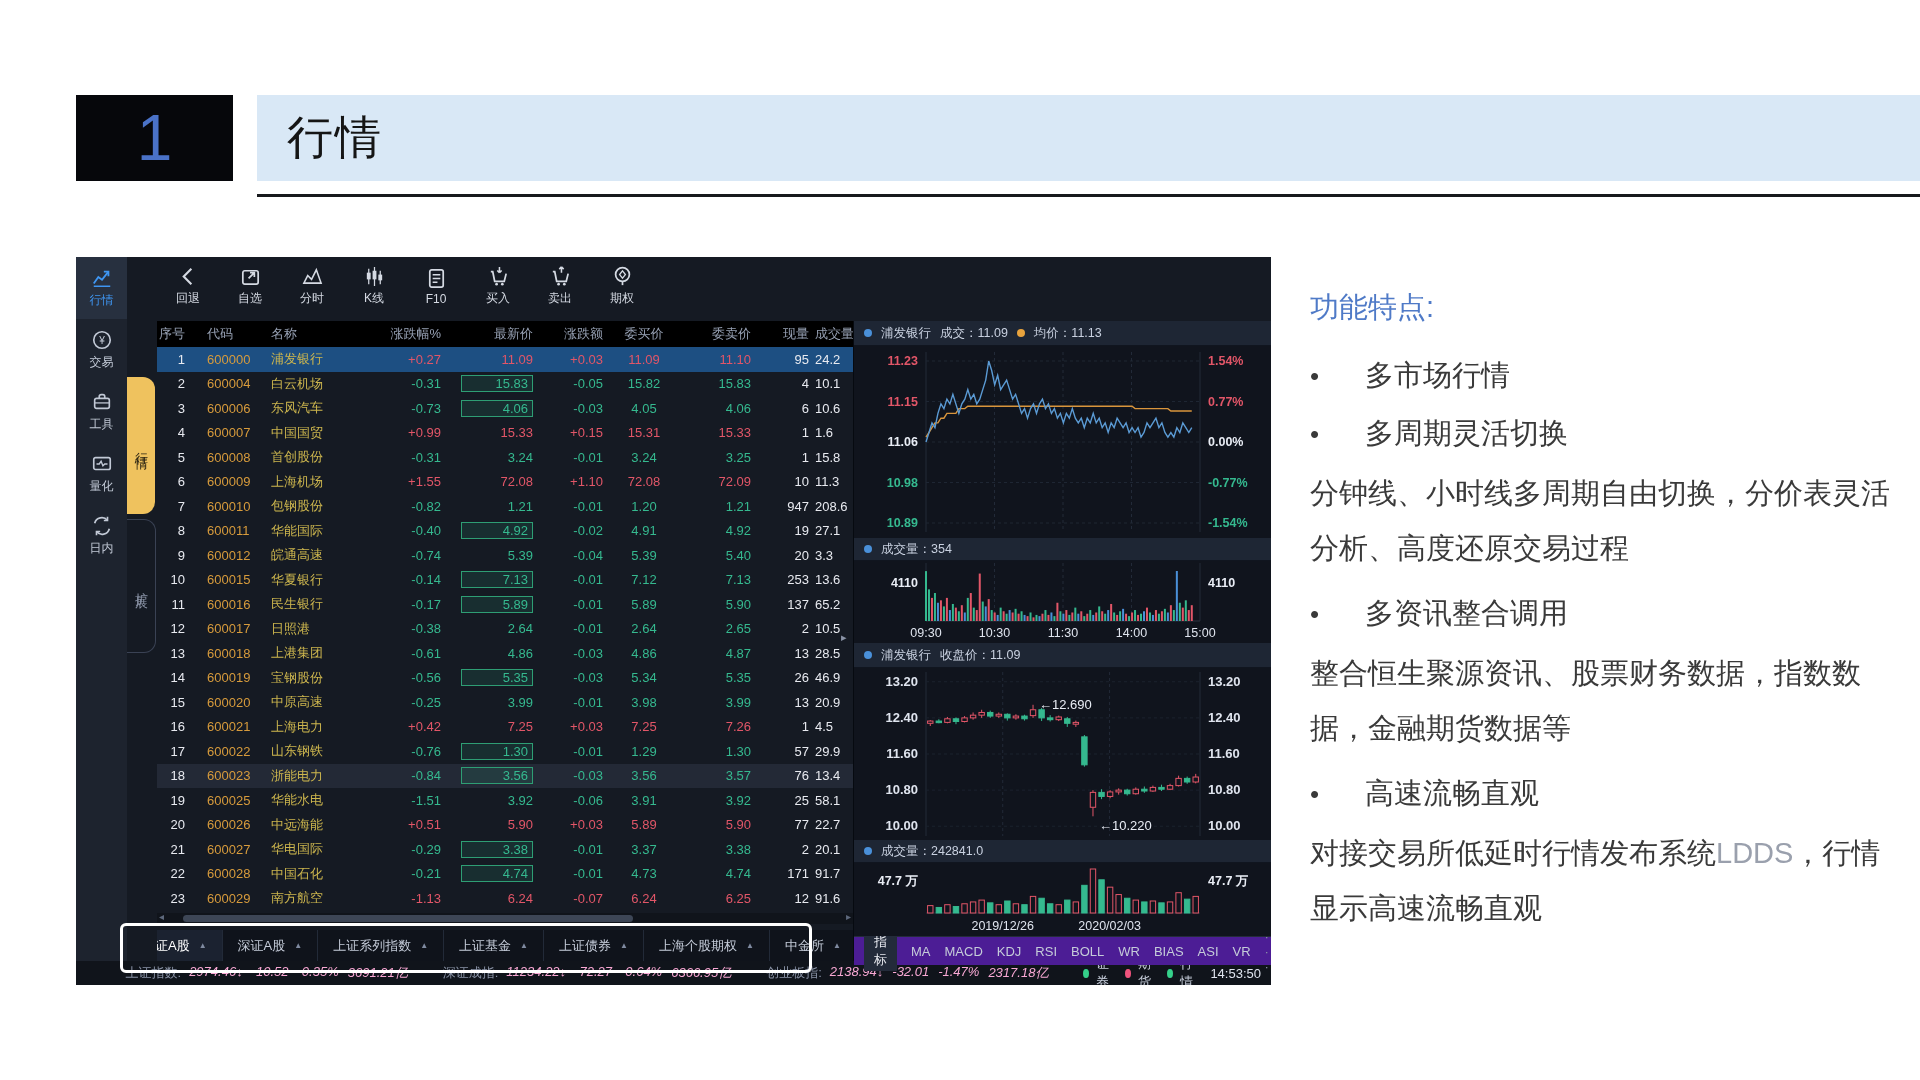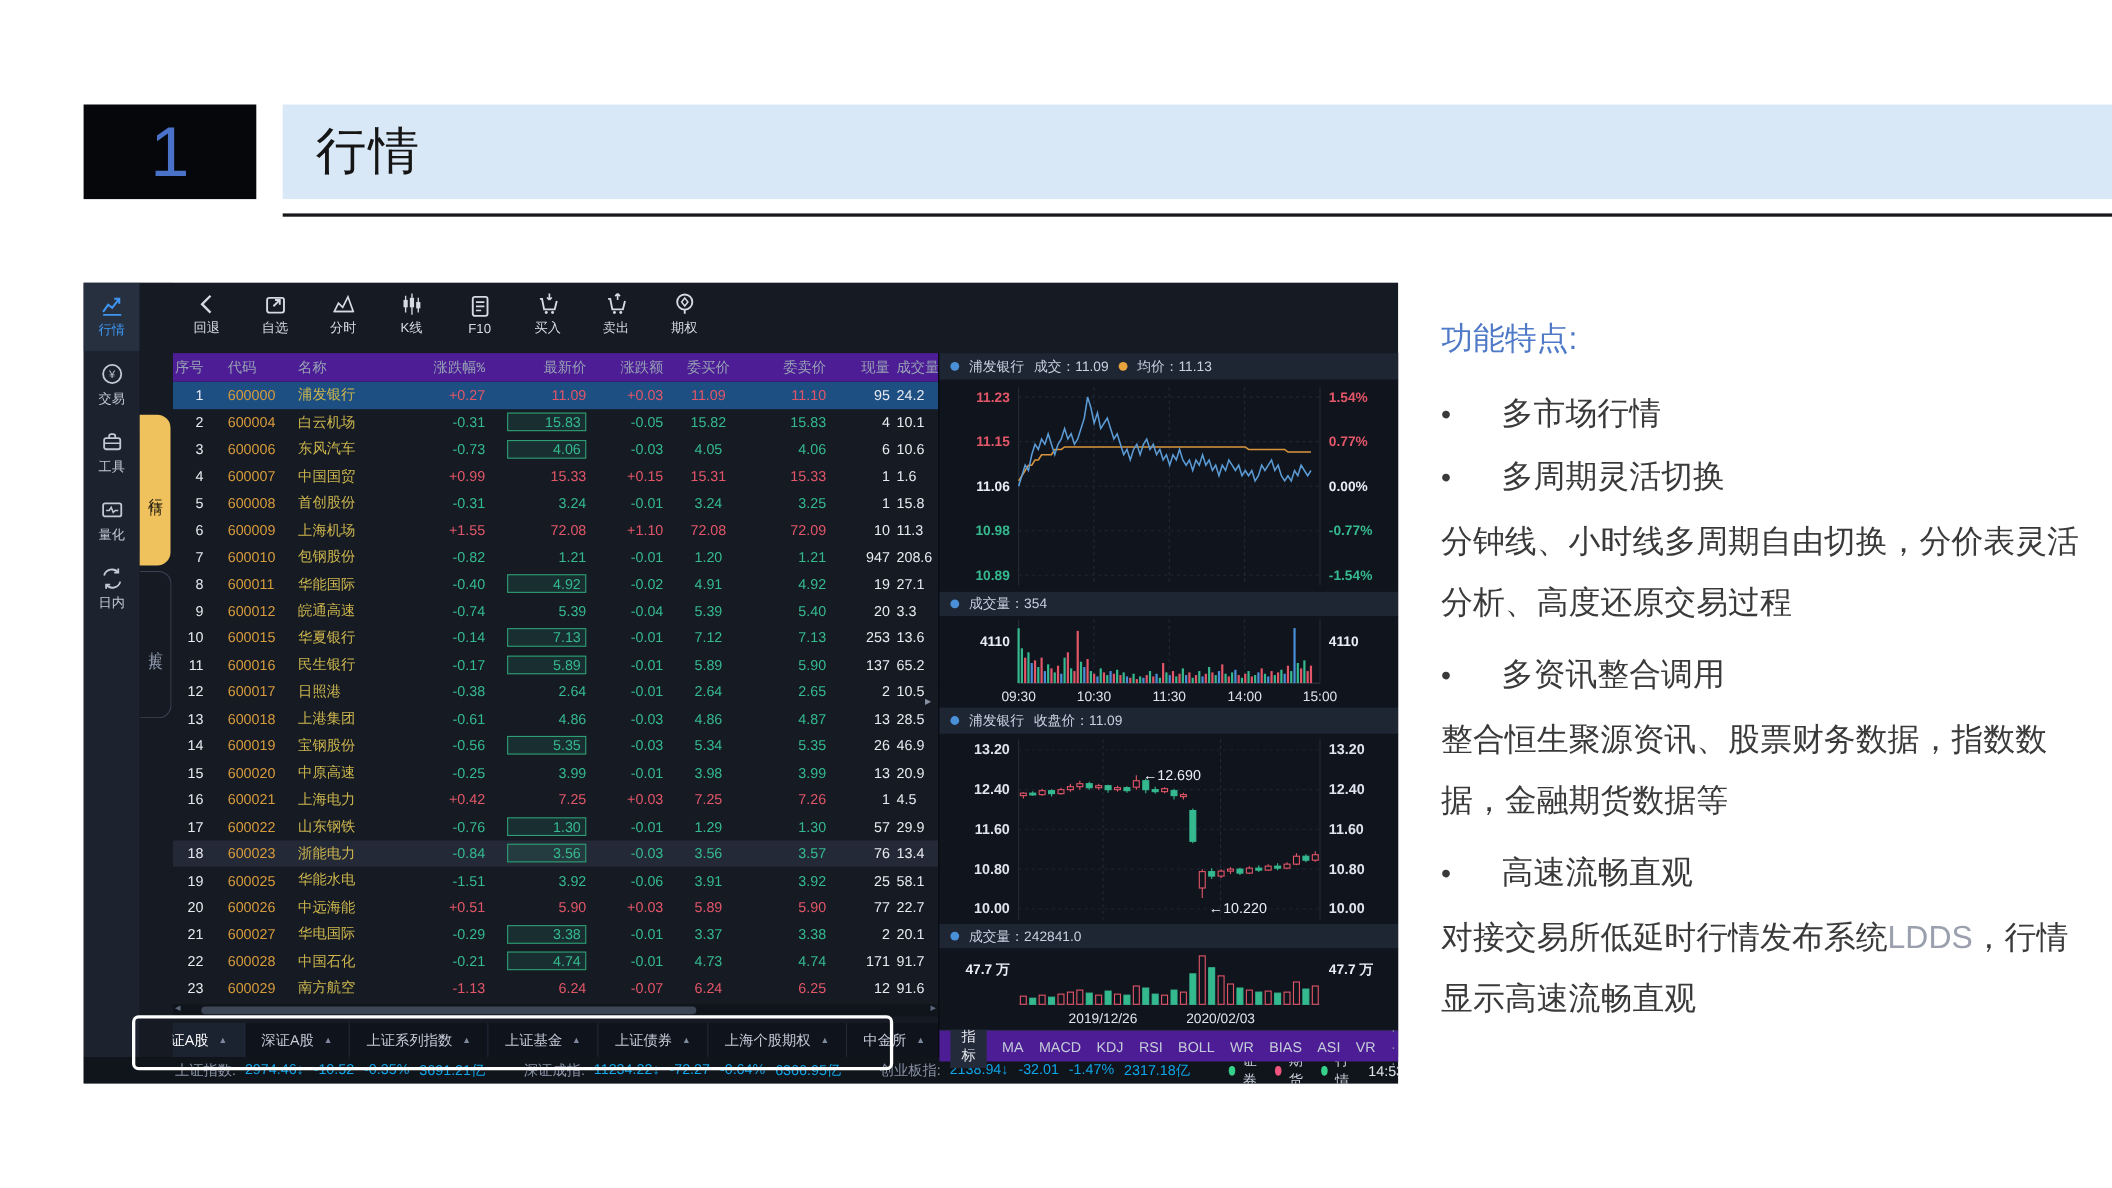--- a/index.html
+++ b/index.html
@@ -27,21 +27,21 @@
     writing-mode:vertical-lr;letter-spacing:4px;font-size:13px;cursor:pointer;}
   .vtab-active{top:120px;height:137px;background:#efc25e;color:#2b2413;border-radius:0 12px 12px 0;}
   .vtab-plain{top:262px;height:132px;color:#8a93a6;border:1px solid #3a4254;border-left:none;border-radius:0 12px 12px 0;}
   .app-toolbar{position:absolute;left:81px;top:0;width:696px;height:58px;display:flex;align-items:center;z-index:1;}
   .tool-item{width:62px;display:flex;flex-direction:column;align-items:center;color:#d5dae3;cursor:pointer;}
   .tool-item .tic{width:23px;height:23px;}
   .tool-item .tic svg{width:23px;height:23px;display:block;}
   .tool-item .tlb{font-size:12px;margin-top:2px;}
   
   .tbl-head{position:absolute;left:81px;top:64px;width:696px;height:26px;display:flex;align-items:center;
-    background:#4c1d95;color:#97a1b4;font-size:13px;font-family:Liberation Mono, monospace;}
+    background:#000000;color:#97a1b4;font-size:13px;}
   .tbl-rows{position:absolute;left:81px;top:90px;width:696px;height:564px;overflow:hidden;font-size:13px;}
   .trow{display:flex;align-items:center;height:24.5px;color:#e8eaf0;cursor:pointer;}
   .trow.hl{background:#232936;}
   .trow.sel{background:#1d4f82;}
   .c0{width:40px;text-align:right;padding-right:12px;box-sizing:border-box;}
   .c1{width:74px;padding-left:10px;box-sizing:border-box;color:#d79b3c;}
   .c2{width:96px;box-sizing:border-box;color:#cdb64e;}
   .c3{width:88px;text-align:right;padding-right:14px;box-sizing:border-box;}
   .c4{width:84px;text-align:right;padding-right:6px;box-sizing:border-box;}
   .c5{width:72px;text-align:right;padding-right:8px;box-sizing:border-box;}
@@ -78,23 +78,23 @@
   .taxis,.daxis{position:relative;height:18px;background:#10141d;color:#dfe4ee;font-size:12.5px;}
   .taxis span,.daxis span{position:absolute;transform:translateX(-50%);top:1px;white-space:nowrap;}
   .indbar{height:28px;background:#4c1d95;border-top:1px solid #242c3a;display:flex;align-items:center;
     gap:14px;padding:0 10px;font-size:13px;color:#c5ccd9;}
   .indbar .ind-active{background:#232b3a;color:#e8eaf0;padding:2px 10px;cursor:pointer;}
   .indbar .ind{cursor:pointer;}
   .indbar .more{margin-left:auto;color:#8a93a6;letter-spacing:2px;padding-right:6px;cursor:pointer;}
   .splitter{position:absolute;left:765px;top:374px;color:#8a93a6;font-size:11px;z-index:3;cursor:pointer;}
   
   .sbar{position:absolute;left:0;top:704px;width:1195px;height:24px;background:#10141b;display:flex;
-    align-items:center;font-size:13px;padding-left:83px;box-sizing:border-box;}
+    align-items:center;font-size:13px;padding-left:83px;box-sizing:border-box;justify-content:flex-end;}
   .sbar .sl{color:#8a93a6;margin-right:8px;}
-  .sbar .sv{color:#0ea5e9;margin-right:9px;}
+  .sbar .sv{color:#f9a8d4;margin-right:9px;font-style:italic;}
   .sbar .grp{display:flex;margin-right:26px;white-space:nowrap;}
   .leg{display:flex;align-items:center;margin-left:auto;gap:7px;}
   .leg .ldot{width:9px;height:9px;border-radius:50%;display:inline-block;}
   .leg .llb{color:#c5ccd9;margin-right:6px;}
   .stime{color:#dfe4ee;margin:0 10px 0 8px;}
   
   .features{position:absolute;left:1310px;top:288px;width:586px;}
   .feat-title{font-size:29px;color:#4f7ac7;margin-bottom:28px;}
   .feat-head{font-size:29px;color:#3a3a3a;margin:18px 0 12px 0;display:flex;align-items:center;}
   .feat-head .bullet{margin-right:46px;font-size:26px;}

